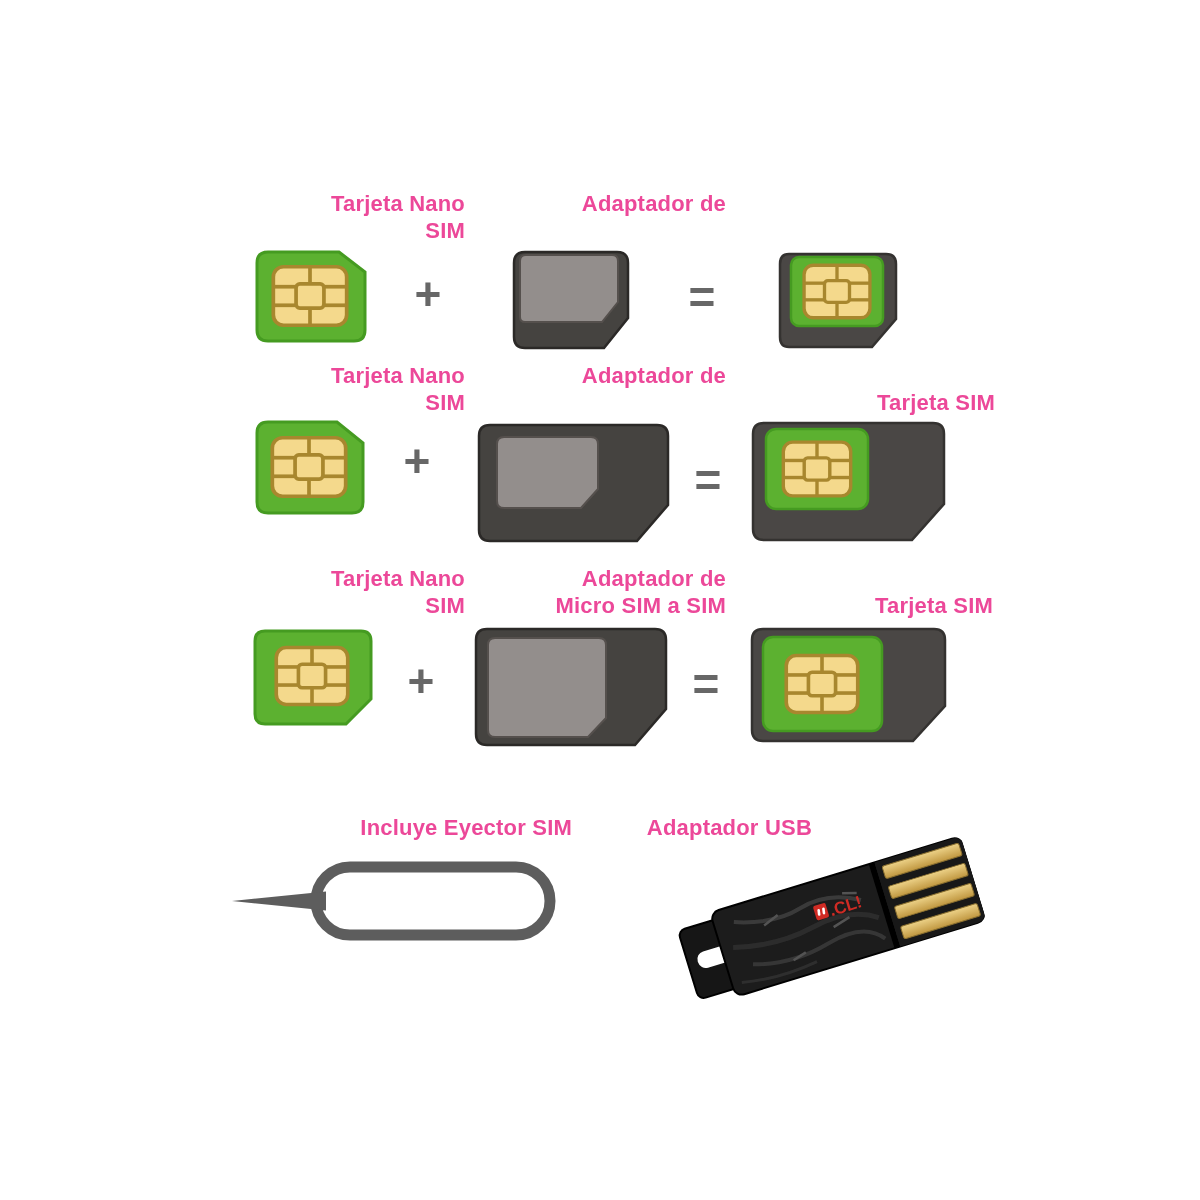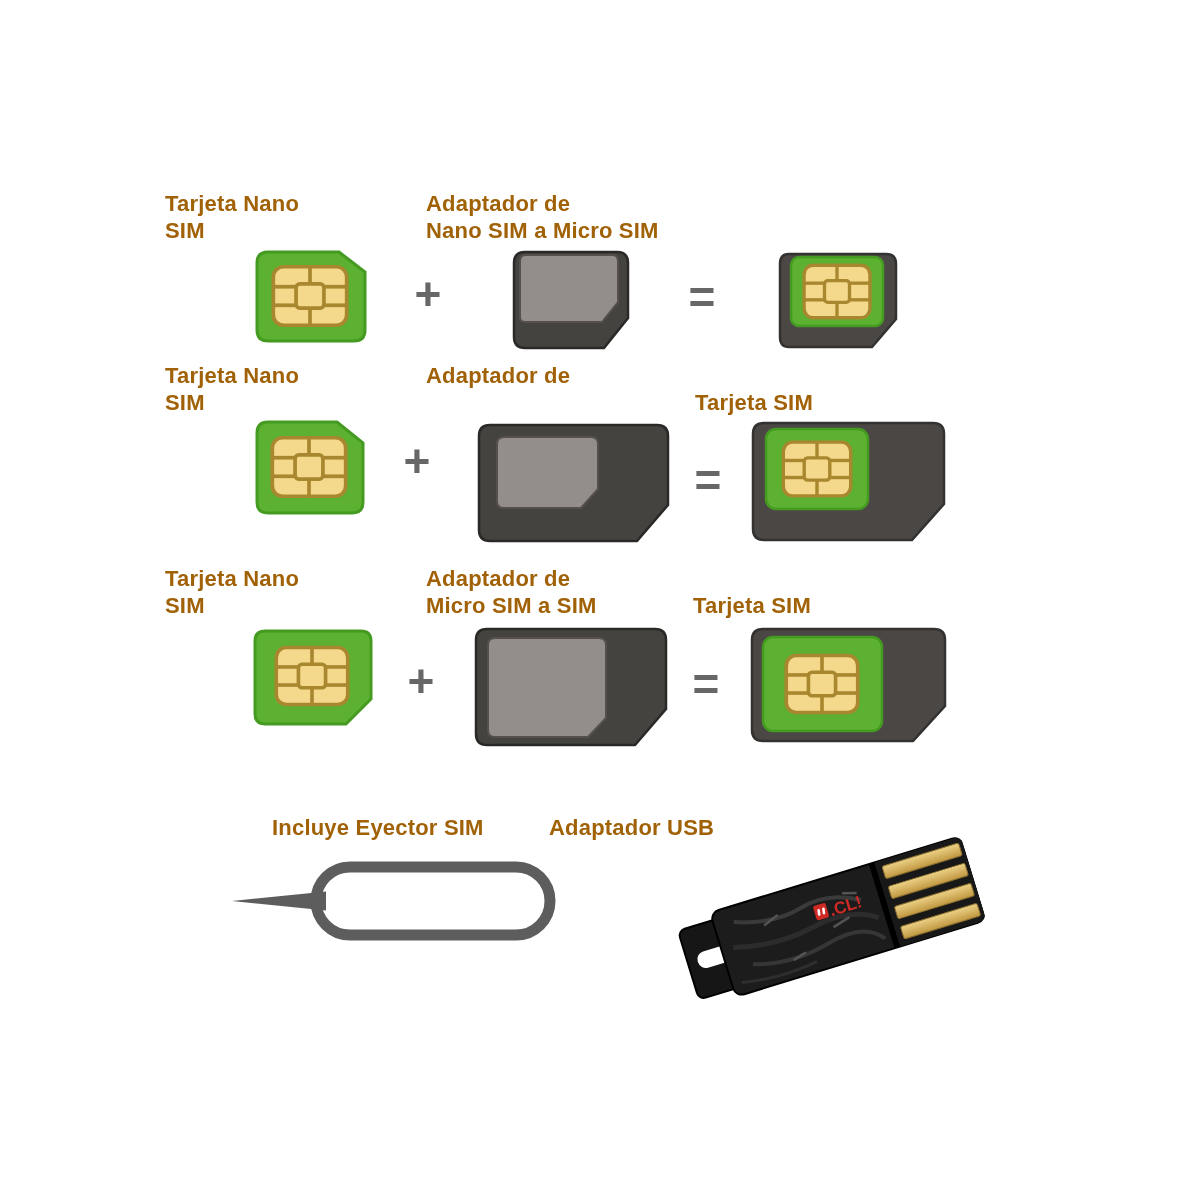--- a/index.html
+++ b/index.html
@@ -1,22 +1,22 @@
 <!DOCTYPE html>
 <html><head>
 <meta charset="utf-8">
 <style>
   html,body{margin:0;padding:0;background:#ffffff;}
   #canvas{
     position:relative;width:1200px;height:1200px;background:#ffffff;overflow:hidden;
     font-family:"Liberation Sans", sans-serif;
   }
   .lbl{
-    position:absolute;width:300px;text-align:left;
-    font-weight:bold;font-size:22px;line-height:27px;color:#a16207;letter-spacing:.2px;
+    position:absolute;width:300px;text-align:right;
+    font-weight:bold;font-size:22px;line-height:27px;color:#ec4899;letter-spacing:.2px;
   }
   .lbl-line{min-height:27px;}
   .op{
     position:absolute;transform:translate(-50%,-50%);
     font-weight:bold;font-size:46px;color:#676767;line-height:1;
   }
   .gfx{position:absolute;}
   #usb-stick{
     position:absolute;left:680px;top:876px;width:300px;height:92px;
     transform:rotate(-17deg);transform-origin:50% 50%;
@@ -48,21 +48,20 @@
       </linearGradient>
     </defs>
   </svg>
 
   <div class="lbl" style="left:165px;top:190px">
     <div class="lbl-line">Tarjeta Nano</div>
     <div class="lbl-line">SIM</div>
   </div>
   <div class="lbl" style="left:426px;top:190px">
     <div class="lbl-line">Adaptador de</div>
-    <div class="lbl-line">Nano SIM a Micro SIM</div>
   </div>
 
   <div class="gfx" style="left:255px;top:250px">
     <svg width="112" height="93" viewBox="0 0 112 93">
       <path d="M13 2 H84 L110 22 V80 Q110 91 99 91 H13 Q2 91 2 80 V13 Q2 2 13 2 Z" fill="#5cb130" stroke="#459b21" stroke-width="3"></path>
       <use href="#chip" x="16" y="14" width="78" height="64"></use>
     </svg>
   </div>
 
   <div class="op" style="left:428px;top:294px">+</div>
@@ -165,21 +164,21 @@
     <div class="lbl-line">Incluye Eyector SIM</div>
   </div>
 
   <div class="gfx" style="left:228px;top:858px">
     <svg width="330" height="86" viewBox="0 0 330 86">
       <rect x="88" y="9" width="234" height="68" rx="34" fill="none" stroke="#5d5d5d" stroke-width="11"></rect>
       <path d="M4 43 L98 33.5 L98 52.5 Z" fill="#5d5d5d"></path>
     </svg>
   </div>
 
-  <div class="lbl" style="left:549px;top:814px">
+  <div class="lbl" style="left:512px;top:814px">
     <div class="lbl-line">Adaptador USB</div>
   </div>
 
   <div id="usb-stick">
     <svg width="300" height="92" viewBox="0 0 300 92">
 
       <rect x="2" y="10" width="52" height="72" rx="7" fill="#161616" stroke="#000" stroke-width="2"></rect>
       <rect x="12" y="37" width="34" height="17" rx="8" fill="#ffffff"></rect>
 
       <rect x="38" y="2" width="262" height="88" rx="9" fill="#1c1c1c" stroke="#000" stroke-width="2"></rect>

